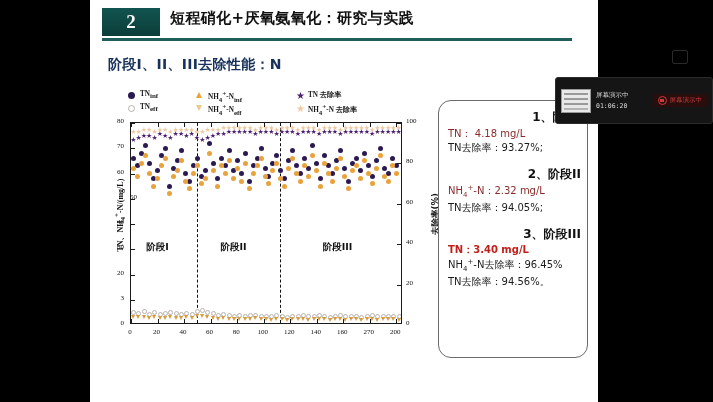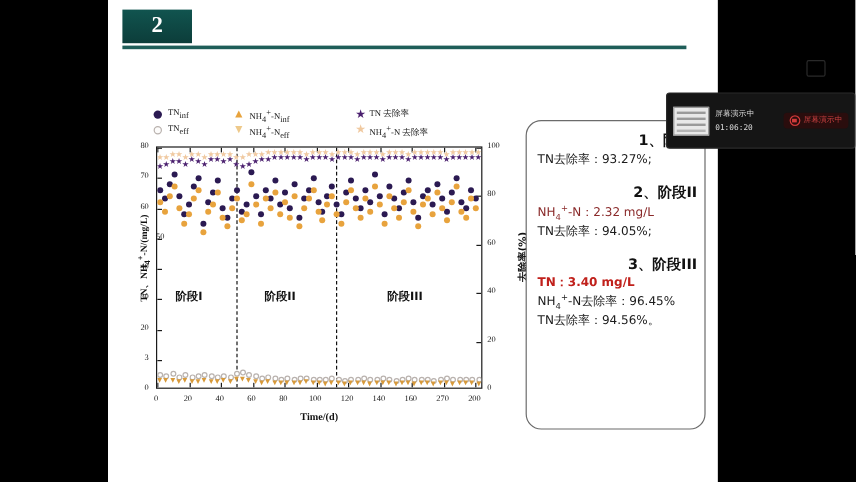--- a/index.html
+++ b/index.html
@@ -52,21 +52,21 @@
     font-size:14px; font-weight:bold; color:#17315a;
     letter-spacing:0.3px; white-space:nowrap;
     font-family:"DejaVu Sans", sans-serif;
   }
 
   
   .figure { position:absolute; left:8px; top:90px; width:336px; height:280px; }
 
   .legend { position:absolute; left:30px; top:0px; width:306px; height:30px; }
   .leg-item { position:absolute; font-size:7.2px; color:#1a1a1a;
-              font-family:"Liberation Serif", serif; font-weight:normal; white-space:nowrap; }
+              font-family:"Liberation Serif", serif; font-weight:bold; white-space:nowrap; }
   .leg-mk { position:absolute; width:7px; height:7px; }
   .mk-dot-filled { border-radius:50%; background:#2b1a52; }
   .mk-dot-hollow { border-radius:50%; background:#fdfcfb; border:1px solid #b9b2ae; }
   .mk-tri-up { width:0;height:0; border-left:3.5px solid transparent; border-right:3.5px solid transparent;
                border-bottom:6px solid #e8a33d; }
   .mk-tri-dn { width:0;height:0; border-left:3.5px solid transparent; border-right:3.5px solid transparent;
                border-top:6px solid #eec98a; }
   .mk-star { color:#4a1f6e; font-size:10px; line-height:7px; }
   .mk-star2 { color:#f0c9a0; font-size:10px; line-height:7px; }
 
@@ -175,23 +175,25 @@
 
 <div id="root">
 
   <div class="bar-left"></div>
   <div class="bar-right"></div>
 
   <div class="slide">
 
     <div class="hdr">
       <div class="hdr-num">2</div>
+      <div class="hdr-title">短程硝化+厌氧氨氧化：研究与实践</div>
       <div class="hdr-rule"></div>
     </div>
 
+    <div class="sec-title">阶段I、II、III去除性能：N</div>
 
     <div class="figure">
 
       <div class="legend" id="legend">
           <div class="leg-mk mk-dot-filled" style="left: 0px; top: 2px;"></div>
           <div class="leg-item" style="left: 12px; top: 0px;">TN<sub>inf</sub></div>
           <div class="leg-mk mk-tri-up" style="left: 68px; top: 2px;"></div>
           <div class="leg-item" style="left: 80px; top: 0px;">NH<sub>4</sub><sup>+</sup>-N<sub>inf</sub></div>
           <div class="leg-mk mk-star" style="left: 168px; top: 2px;">★</div>
           <div class="leg-item" style="left: 180px; top: 0px;">TN 去除率</div>
@@ -610,29 +612,29 @@
           <div class="xlab" style="left: 99.6098px; top: 238px;">60</div>
           <div class="xlab" style="left: 126.146px; top: 238px;">80</div>
           <div class="xlab" style="left: 152.683px; top: 238px;">100</div>
           <div class="xlab" style="left: 179.22px; top: 238px;">120</div>
           <div class="xlab" style="left: 205.756px; top: 238px;">140</div>
           <div class="xlab" style="left: 232.293px; top: 238px;">160</div>
           <div class="xlab" style="left: 258.829px; top: 238px;">270</div>
           <div class="xlab" style="left: 285.366px; top: 238px;">200</div>
         </div>
 
-      <div class="axtitle-x">Time/(d)</div>
       <div class="axtitle-y">
         TN、NH<sub>4</sub><sup>+</sup>-N/(mg/L)
       </div>
       <div class="axtitle-y2">去除率(%)</div>
     </div>
 
     <div class="card" id="card">
         <div class="card-h">1、阶段I</div>
+        <div class="card-l">TN： 4.18 mg/L</div>
         <div class="card-l dark">TN去除率：93.27%;</div>
         <div class="card-gap"></div>
         <div class="card-h">2、阶段II</div>
         <div class="card-l">NH<sub>4</sub><sup>+</sup>-N：2.32 mg/L</div>
         <div class="card-l dark">TN去除率：94.05%;</div>
         <div class="card-gap"></div>
         <div class="card-h">3、阶段III</div>
         <div class="card-l redbold">TN：3.40 mg/L</div>
         <div class="card-l dark">NH<sub>4</sub><sup>+</sup>-N去除率：96.45%</div>
         <div class="card-l dark">TN去除率：94.56%。</div>

